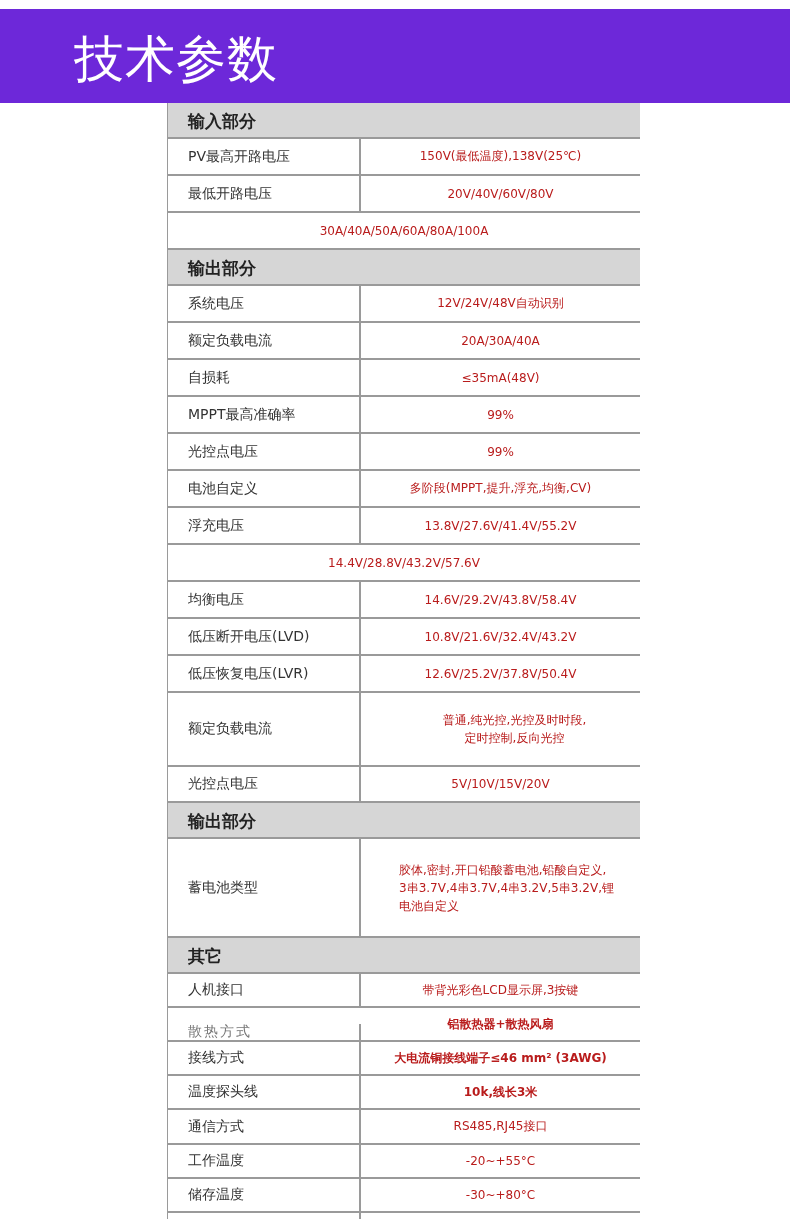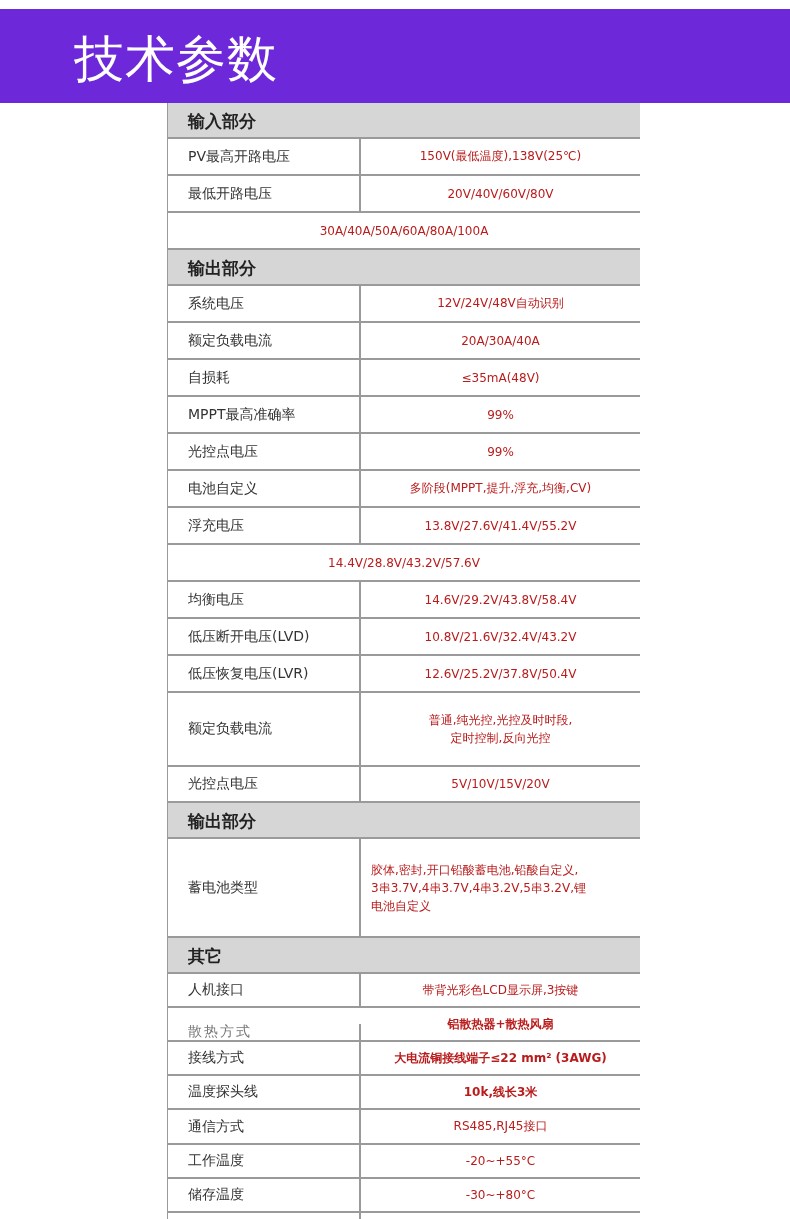--- a/index.html
+++ b/index.html
@@ -18,21 +18,21 @@
   .row:last-child { border-bottom: none; }
   .cell-label { width: 193px; border-right: 2px solid #9a9a9a; padding-left: 20px;
                 box-sizing: border-box; font-size: 14px; color: #333;
                 display: flex; align-items: center; }
   .cell-label.light { color: #777; letter-spacing: 2px; margin-top: 16px; }
   .cell-value { flex: 1; font-size: 12px; color: #b91c1c; display: flex;
                 align-items: center; justify-content: center; text-align: center;
                 padding: 0 6px; }
   .cell-value.left { justify-content: flex-start; text-align: left; padding-left: 10px; line-height: 18px; }
   .cell-value.bold { font-weight: bold; }
-  .multi { white-space: pre-line; line-height: 18px; }
+  .multi { white-space: pre-line; line-height: 18px; margin-left: 28px; }
 </style>
 </head>
 <body>
 
 <div class="banner">
   <div class="banner-title">技术参数</div>
 </div>
 
 <div class="spec-table">
 
@@ -115,21 +115,21 @@
   <div class="row" style="height:32px">
     <div class="cell-label">人机接口</div>
     <div class="cell-value">带背光彩色LCD显示屏,3按键</div>
   </div>
   <div class="row" style="height:32px">
     <div class="cell-label light">散热方式</div>
     <div class="cell-value bold">铝散热器+散热风扇</div>
   </div>
   <div class="row" style="height:32px">
     <div class="cell-label">接线方式</div>
-    <div class="cell-value bold">大电流铜接线端子≤22 mm² (3AWG)</div>
+    <div class="cell-value bold">大电流铜接线端子≤46 mm² (3AWG)</div>
   </div>
   <div class="row" style="height:32px">
     <div class="cell-label">温度探头线</div>
     <div class="cell-value bold">10k,线长3米</div>
   </div>
   <div class="row" style="height:33px">
     <div class="cell-label">通信方式</div>
     <div class="cell-value">RS485,RJ45接口</div>
   </div>
   <div class="row" style="height:32px">

